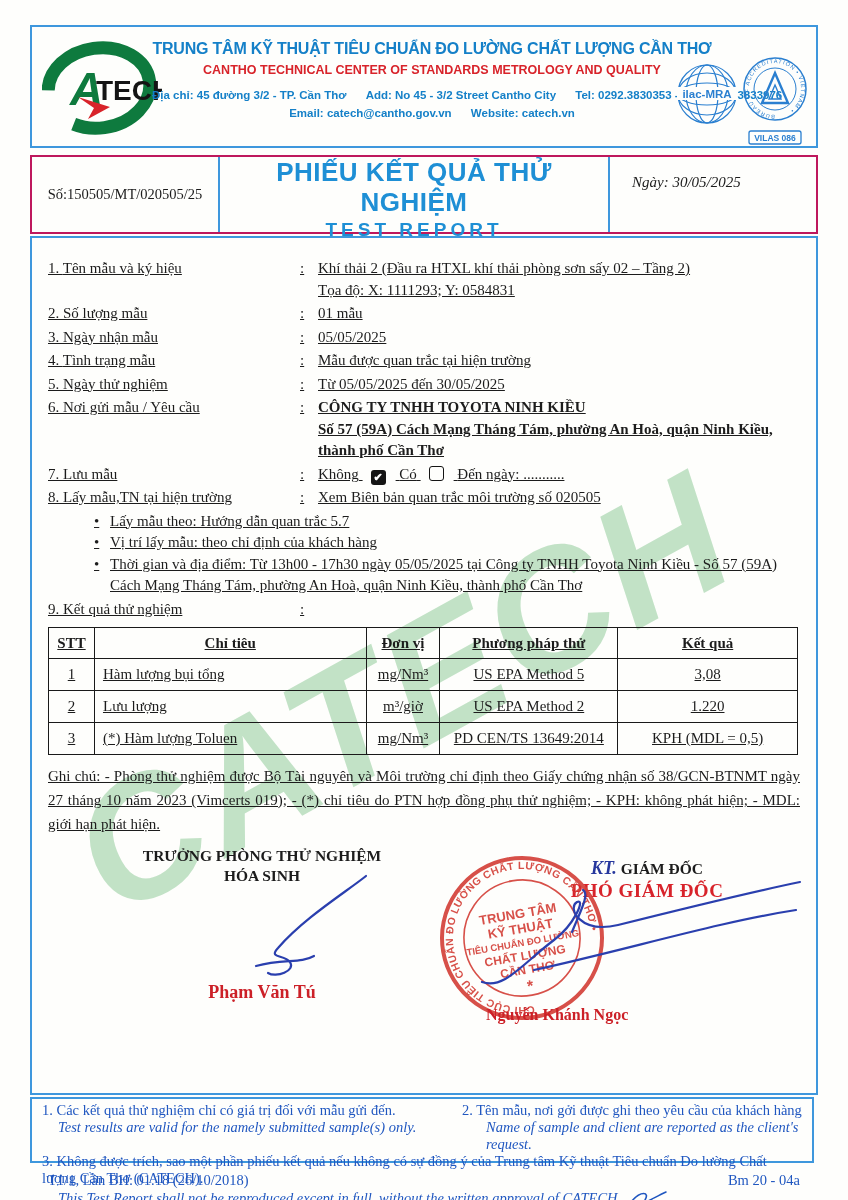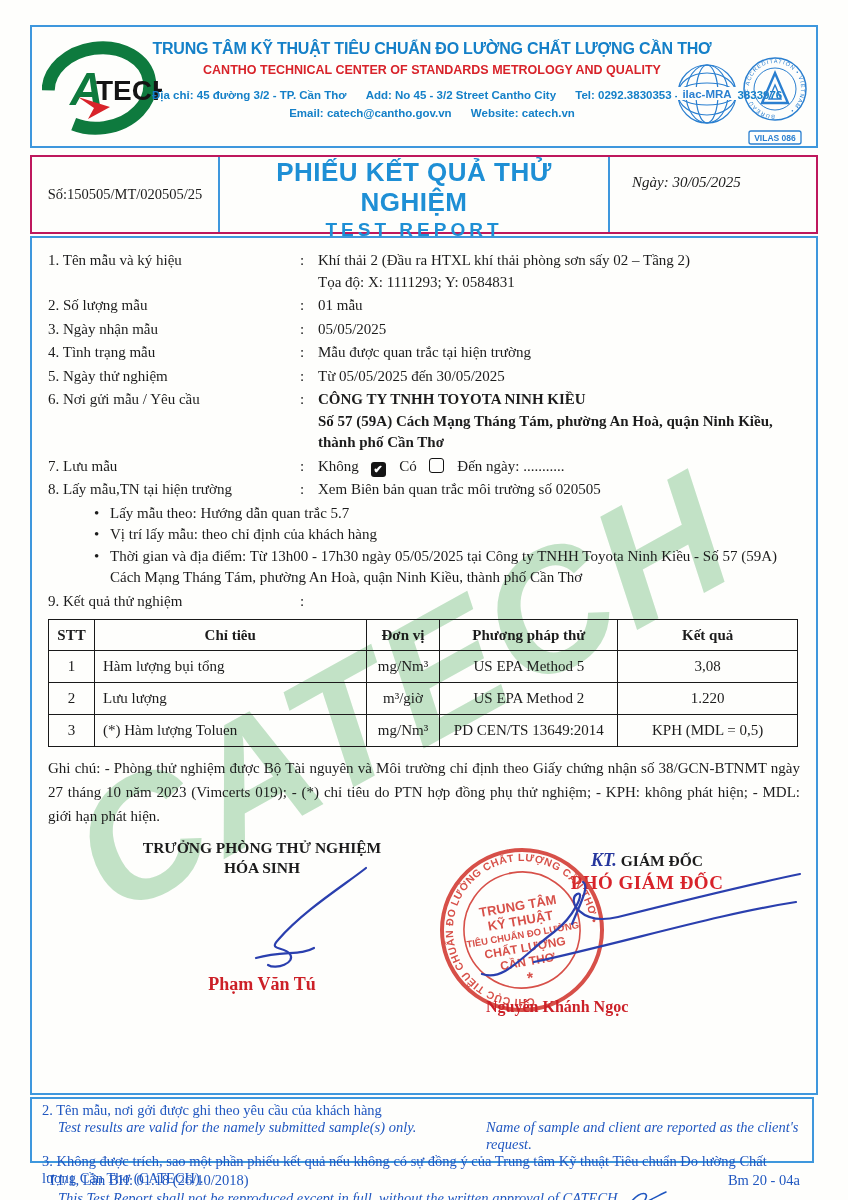--- a/index.html
+++ b/index.html
@@ -35,21 +35,21 @@
   .doc-title-en{font-family:"Liberation Sans","DejaVu Sans",sans-serif;font-weight:bold;
                 font-size:19px;line-height:26px;color:#1e8fd5;letter-spacing:4px;}
 
   
   .main-box{position:absolute;left:30px;top:236px;width:784px;height:855px;
             border:2px solid #3e97dd;overflow:hidden;}
   .watermark{position:absolute;left:-90px;top:370px;width:920px;text-align:center;
              font-family:"Liberation Sans","DejaVu Sans",sans-serif;font-weight:bold;font-style:italic;
              font-size:170px;line-height:170px;letter-spacing:4px;color:rgba(122,194,134,0.45);
              transform:rotate(-29deg);z-index:0;pointer-events:none;}
-  .content{position:relative;z-index:1;padding:12px 16px 0 16px;font-size:15px;}
+  .content{position:relative;z-index:1;padding:20px 16px 0 16px;font-size:15px;text-decoration:underline;}
 
   .item{display:flex;line-height:21.5px;margin-bottom:2px;}
   .item .lbl{width:252px;flex:none;}
   .item .cln{width:18px;flex:none;text-align:left;}
   .item .val{flex:1;}
   .bold{font-weight:bold;}
   .bullets{margin:0 0 2px 46px;}
   .bullet-row{display:flex;line-height:21.5px;}
   .bullet-row .dot{width:16px;flex:none;}
   .bullet-row .btxt{flex:1;}
@@ -349,20 +349,21 @@
             </g>
           </svg>
         </div>
         <div class="sig-name-right">Nguyễn Khánh Ngọc</div>
       </div>
     </div>
   </div>
 
   <div class="footer-box">
     <div class="f-row">
+      <div class="f-c1">1.  Các kết quả thử nghiệm chỉ có giá trị đối với mẫu gửi đến.</div>
       <div class="f-c2">2.  Tên mẫu, nơi gởi được ghi theo yêu cầu của khách hàng</div>
     </div>
     <div class="f-row">
       <div class="f-c1 f-en">Test results are valid for the namely submitted sample(s) only.</div>
       <div class="f-c2 f-en" style="padding-left:8px;">Name of sample and client are reported as the client's request.</div>
     </div>
     <div>3.  Không được trích, sao một phần phiếu kết quả nếu không có sự đồng ý của Trung tâm Kỹ thuật Tiêu chuẩn Đo lường Chất lượng Cần Thơ (CATECH).</div>
     <div class="f-note3-en">
       <span>This Test Report shall not be reproduced except in full, without the written approval of CATECH.</span>
       <svg width="42" height="20" viewBox="0 0 42 20" style="margin-left:6px;">

